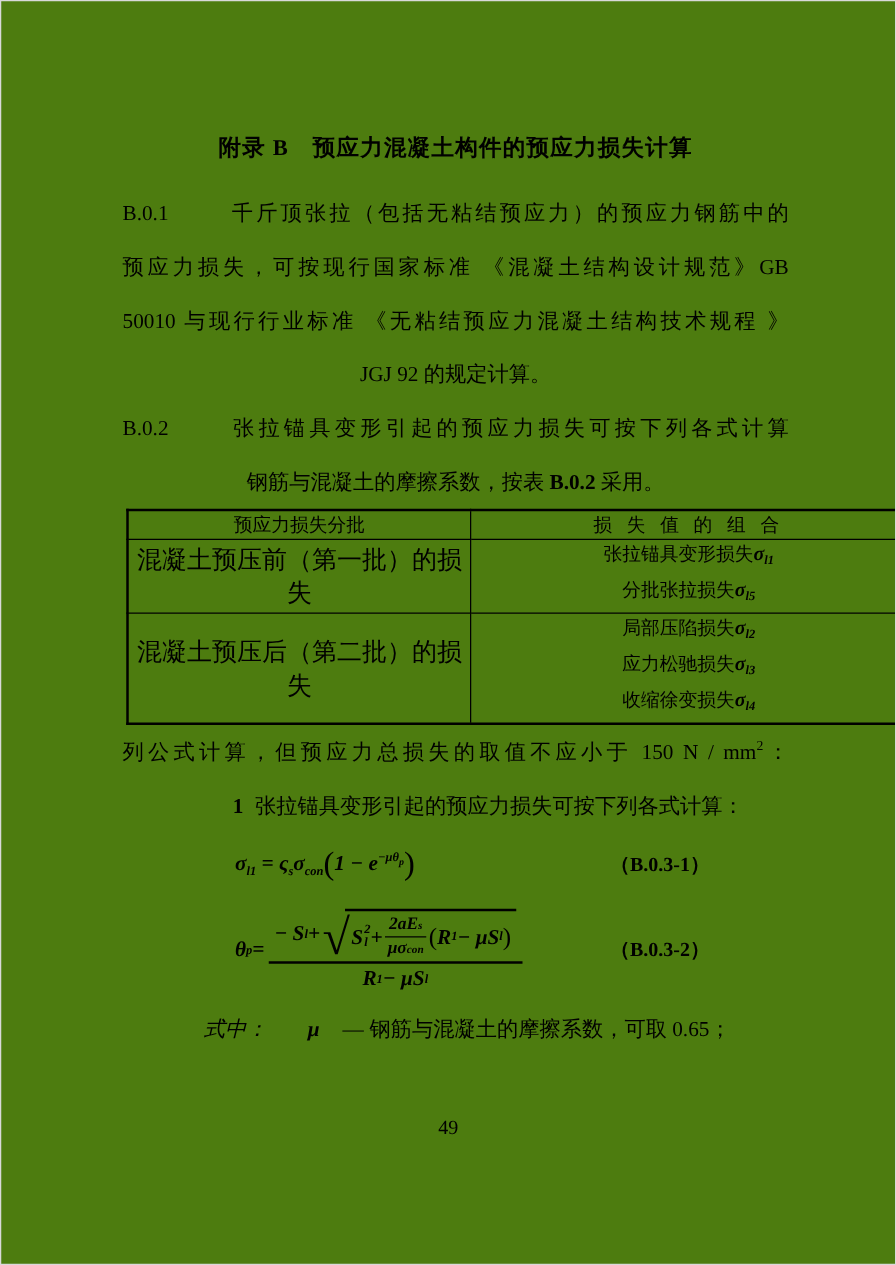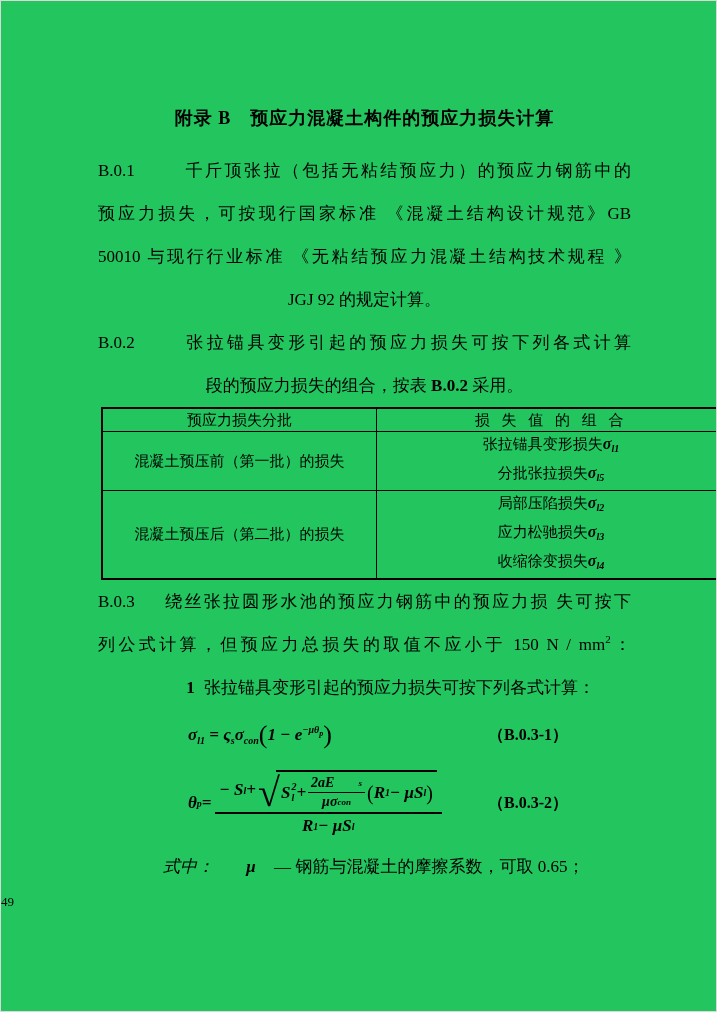--- a/index.html
+++ b/index.html
@@ -1,19 +1,19 @@
 <!DOCTYPE html>
 <html><head>
 <meta charset="utf-8">
 <style>
   html,body{margin:0;padding:0;background:#ffffff;}
   .page{
     position:relative;
     width:717px;height:1012px;
-    background:#22c55e;
+    background:#4d7c0f;
     border:1px solid #d9d9d9;
     box-sizing:border-box;
     font-family:"Liberation Serif","DejaVu Serif",serif;
     color:#000000;
     overflow:hidden;
   }
   .content{position:absolute;left:97px;top:96px;width:533px;}
   .title-line{
     height:43px;line-height:43px;text-align:center;
     font-weight:bold;font-size:18px;letter-spacing:1px;
@@ -34,55 +34,55 @@
     border-collapse:collapse;margin-left:3px;
     width:626px;table-layout:fixed;font-size:15px;
   }
   table.losses td,table.losses th{
     border:1px solid #000;padding:0 4px;text-align:center;
     font-weight:normal;vertical-align:middle;
   }
   table.losses{border:2px solid #000;}
   th.h1{width:265px;height:22px;}
   th.h2{height:22px;letter-spacing:4px;}
-  td.stage{font-size:15px;}
+  td.stage{font-size:20px;}
   .loss-line{line-height:24px;}
   .sym{font-weight:bold;font-style:italic;font-size:16px;}
   .sym-sub{font-weight:bold;font-style:italic;font-size:10px;vertical-align:-3px;}
 
   
   .formula-row{position:relative;display:flex;align-items:center;padding-left:90px;
     font-size:17px;font-weight:bold;font-style:italic;}
   .formula-row .eqnum{
     position:absolute;left:358px;top:50%;transform:translateY(-50%);
     font-style:normal;font-weight:bold;font-size:16px;white-space:nowrap;margin-left:32px;
   }
   .f1{height:52px;}
   .f2{height:84px;}
   .formula-row sub{font-size:10px;font-style:italic;}
   .bigparen{font-size:26px;font-weight:normal;font-style:normal;vertical-align:-3px;line-height:0;}
   .frac{display:inline-flex;flex-direction:column;align-items:center;vertical-align:middle;margin:0 3px;}
   .frac .fnum{display:flex;align-items:center;justify-content:center;border-bottom:2px solid #000;padding:0 5px 2px 5px;}
   .frac .fden{display:flex;align-items:center;justify-content:center;padding-top:2px;}
   .frac-inner{font-size:14px;margin:0 2px;}
-  .frac-inner .fnum{border-bottom:1.5px solid #000;padding:0 3px 1px 3px;gap:24px;}
+  .frac-inner .fnum{border-bottom:1.5px solid #000;padding:0 3px 1px 3px;}
   .frac-inner .fden{padding-top:1px;}
   .frac-inner sub{font-size:9px;}
   .sqrt{display:inline-flex;align-items:stretch;margin-left:2px;}
   .sqrt-sign{font-style:normal;font-weight:normal;font-size:40px;line-height:1;align-self:flex-end;margin-right:-4px;transform:translateY(3px);}
   .sqrt-body{display:inline-flex;align-items:center;border-top:2px solid #000;padding:3px 4px 0 5px;}
   .ss{display:inline-flex;flex-direction:column;justify-content:center;font-size:10px;line-height:1.05;font-style:italic;vertical-align:-4px;margin-left:1px;}
   .mparen{font-size:20px;font-weight:normal;font-style:normal;vertical-align:-2px;line-height:0;}
 
   
   .where .prefix{display:inline-block;width:88px;font-style:italic;}
   .where .symbol{display:inline-block;width:37px;font-weight:bold;font-style:italic;}
   .where .dash{display:inline-block;width:26px;}
 
-  .footer{position:absolute;top:893px;left:0;width:100%;font-size:13px;}
+  .footer{position:absolute;top:893px;left:0;width:100%;text-align:center;font-size:16px;}
 </style>
 </head>
 <body>
 
 <div class="page">
   <div class="content">
 
     <div class="title-line">附录 B　预应力混凝土构件的预应力损失计算</div>
 
     <div class="para-b01">
@@ -92,21 +92,21 @@
       <div class="pline fill">预应力损失，可按现行国家标准 《混凝土结构设计规范》GB</div>
       <div class="pline fill">50010 与现行行业标准 《无粘结预应力混凝土结构技术规程 》</div>
       <div class="pline">JGJ 92 的规定计算。</div>
     </div>
 
     <div>
       <div class="pline fill">
         <span class="sec-label">B.0.2</span><span>张拉锚具变形引起的预应力损失可按下列各式计算</span>
       </div>
       <div class="pline">
-        <span>段的预应力损失的组合，按表 </span><span class="bold">B.0.2</span><span> 采用。</span>
+        <span>钢筋与混凝土的摩擦系数，按表 </span><span class="bold">B.0.2</span><span> 采用。</span>
       </div>
     </div>
 
     <table class="losses">
       <tbody>
           <tr>
         <th class="h1">预应力损失分批</th>
         <th class="h2">损 失 值 的 组 合</th>
       </tr>
       <tr style="height:52px;">
@@ -121,23 +121,20 @@
         <td>
           <div class="loss-line"><span>局部压陷损失</span><span class="sym">σ</span><span class="sym-sub">l2</span></div>
           <div class="loss-line"><span>应力松驰损失</span><span class="sym">σ</span><span class="sym-sub">l3</span></div>
           <div class="loss-line"><span>收缩徐变损失</span><span class="sym">σ</span><span class="sym-sub">l4</span></div>
         </td>
       </tr>
     </tbody>
       </table>
 
     <div>
-      <div class="pline fill">
-        <span class="sec-label narrow">B.0.3</span><span>绕丝张拉圆形水池的预应力钢筋中的预应力损 失可按下</span>
-      </div>
       <div class="pline fill">
         <span>列公式计算，但预应力总损失的取值不应小于  150 N / mm</span><sup class="small">2</sup><span>：</span>
       </div>
       <div class="pline clause">
         <span class="num">1</span><span>张拉锚具变形引起的预应力损失可按下列各式计算：</span>
       </div>
     </div>
 
     <div class="formula-row f1">
       <span>

